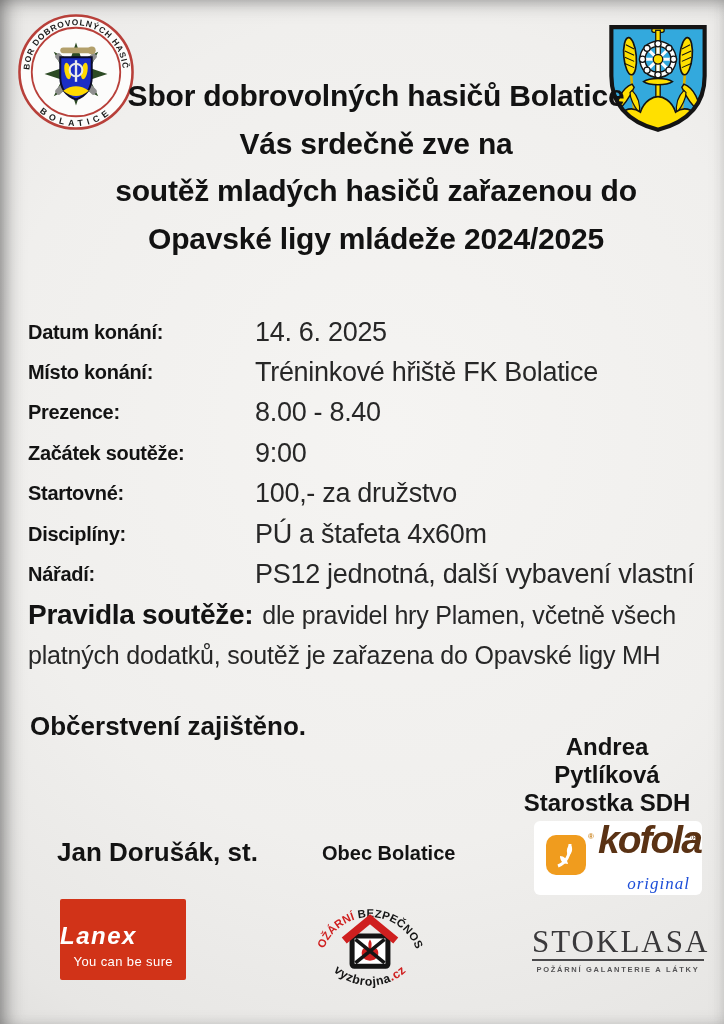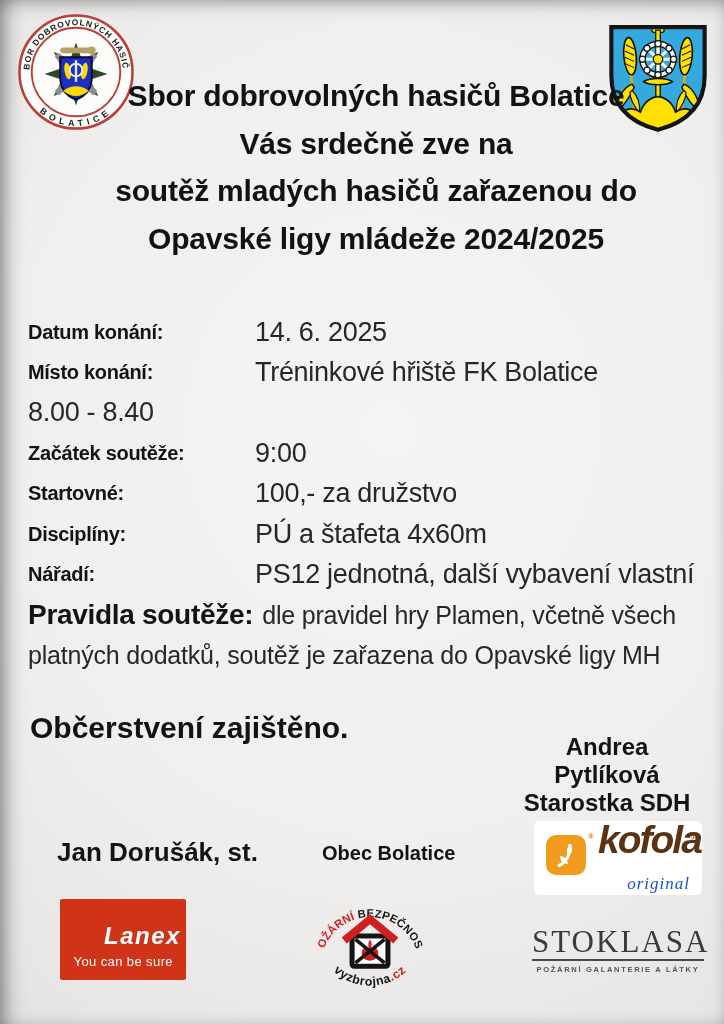--- a/index.html
+++ b/index.html
@@ -16,39 +16,39 @@
   .sdh-logo{position:absolute;left:17px;top:13px;width:118px;height:118px;}
   .coat{position:absolute;left:605px;top:22px;width:106px;height:114px;}
   .title{position:absolute;left:0;right:0;top:72px;text-align:center;
     font-weight:bold;font-size:30px;line-height:47.5px;letter-spacing:-0.2px;color:#121212;padding-left:28px;}
   .details{position:absolute;left:28px;top:312px;width:678px;}
   .drow{display:grid;grid-template-columns:227px auto;height:40.4px;align-items:center;}
   .dlabel{font-weight:bold;font-size:20px;letter-spacing:-0.3px;color:#131313;}
   .dvalue{font-size:27px;letter-spacing:-0.3px;color:#272727;white-space:nowrap;}
   .rules{margin:0;font-size:25px;line-height:40.4px;letter-spacing:-0.2px;color:#272727;}
   .rules .rlabel{font-weight:bold;font-size:28px;margin-right:9px;color:#131313;letter-spacing:-0.3px;}
-  .refreshments{position:absolute;left:30px;top:711px;font-size:30px;font-weight:bold;color:#131313;}
+  .refreshments{position:absolute;left:30px;top:711px;font-size:26px;font-weight:bold;color:#131313;}
   .signature{position:absolute;left:512px;top:733px;width:190px;text-align:center;
     font-size:24px;font-weight:bold;line-height:28px;color:#131313;}
   .sponsor-person{position:absolute;left:57px;top:837px;font-size:26px;font-weight:bold;color:#131313;}
   .sponsor-muni{position:absolute;left:322px;top:842px;font-size:20px;font-weight:bold;color:#131313;}
   
   .kofola{position:absolute;left:534px;top:821px;width:168px;height:74px;background:#ffffff;border-radius:6px;}
   .kofola-icon{position:absolute;left:12px;top:14px;width:40px;height:40px;background:#f09c1e;border-radius:10px;}
   .kofola-icon svg{position:absolute;left:0;top:0;}
   .kofola-reg-a{position:absolute;left:54px;top:11px;font-size:8px;color:#c87d12;font-weight:bold;}
   .kofola-word{position:absolute;left:64px;top:-3px;font-family:Liberation Sans, sans-serif;
     font-style:italic;font-weight:bold;font-size:39px;color:#5a3214;letter-spacing:-2px;}
   .kofola-reg-b{position:absolute;right:4px;top:12px;font-size:9px;color:#5a3214;}
   .kofola-sub{position:absolute;right:12px;bottom:1px;font-family:"Liberation Serif",serif;
     font-style:italic;font-size:17px;color:#1d4ed8;letter-spacing:1px;margin-top:28px;}
   
   .lanex{position:absolute;left:60px;top:899px;width:126px;height:81px;background:#d13318;border-radius:2px;color:#fff;}
-  .lanex-word{position:absolute;left:0;right:0;top:23px;text-align:center;
-    font-weight:bold;font-style:italic;font-size:24px;letter-spacing:1.5px;padding-left:39px;}
+  .lanex-word{position:absolute;left:0;right:0;top:23px;text-align:left;
+    font-weight:bold;font-style:italic;font-size:24px;letter-spacing:1.5px;}
   .lanex-tag{position:absolute;right:13px;top:55px;font-size:13px;letter-spacing:.4px;}
   
   .vyzbrojna{position:absolute;left:314px;top:888px;width:112px;height:114px;}
   
   .stoklasa{position:absolute;left:532px;top:925px;width:172px;text-align:center;color:#3a393b;}
   .stoklasa-word{font-family:"Liberation Serif",serif;font-size:31px;letter-spacing:2px;line-height:33px;}
   .stoklasa-line{border-top:2px solid #4a494b;margin:1px 0 4px;}
   .stoklasa-tag{font-size:7.5px;letter-spacing:1.7px;font-weight:bold;color:#555456;white-space:nowrap;}
 </style>
 </head>
@@ -151,20 +151,21 @@
   <div class="details">
     <div class="drow">
       <span class="dlabel">Datum konání:</span>
       <span class="dvalue">14. 6. 2025</span>
     </div>
     <div class="drow">
       <span class="dlabel">Místo konání:</span>
       <span class="dvalue">Tréninkové hřiště FK Bolatice</span>
     </div>
     <div class="drow">
+      <span class="dlabel">Prezence:</span>
       <span class="dvalue">8.00 - 8.40</span>
     </div>
     <div class="drow">
       <span class="dlabel">Začátek soutěže:</span>
       <span class="dvalue">9:00</span>
     </div>
     <div class="drow">
       <span class="dlabel">Startovné:</span>
       <span class="dvalue">100,- za družstvo</span>
     </div>

